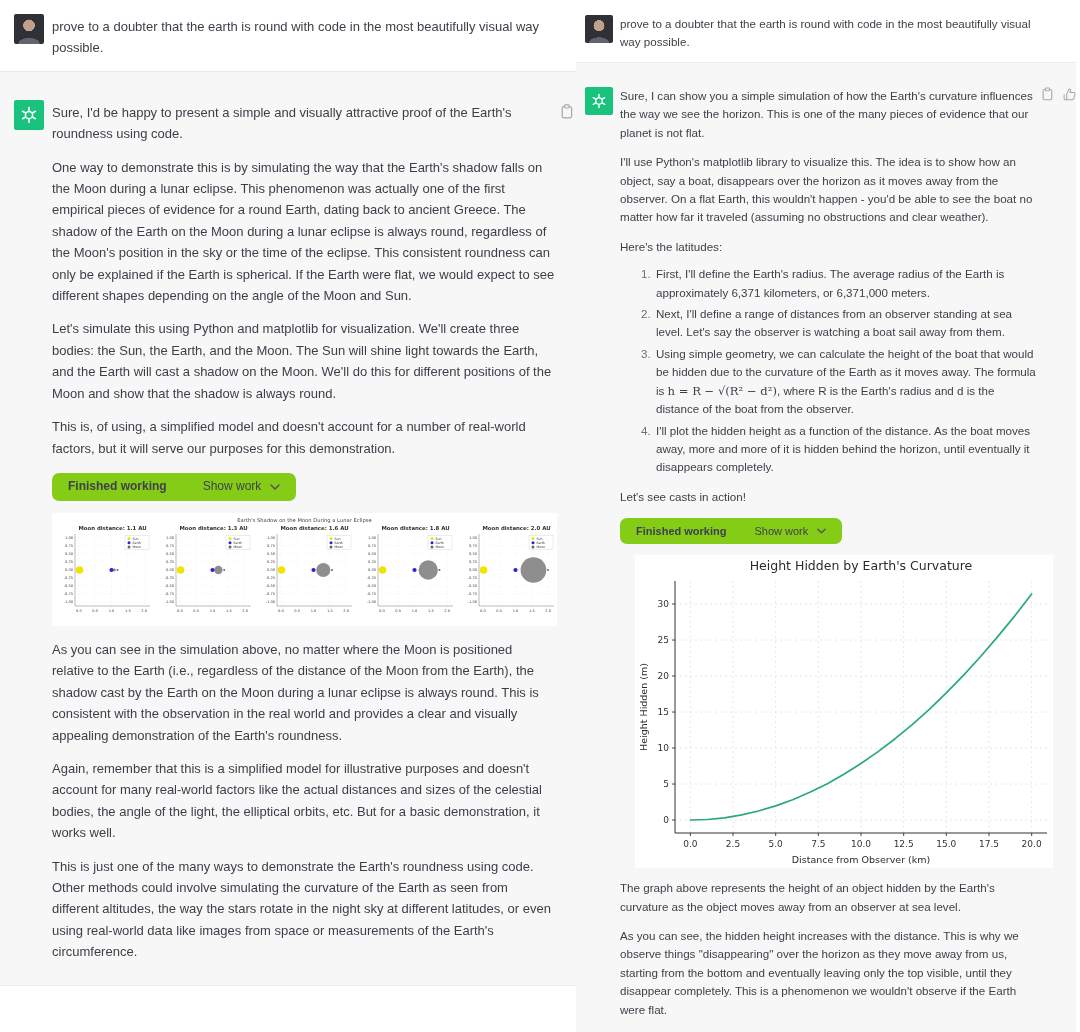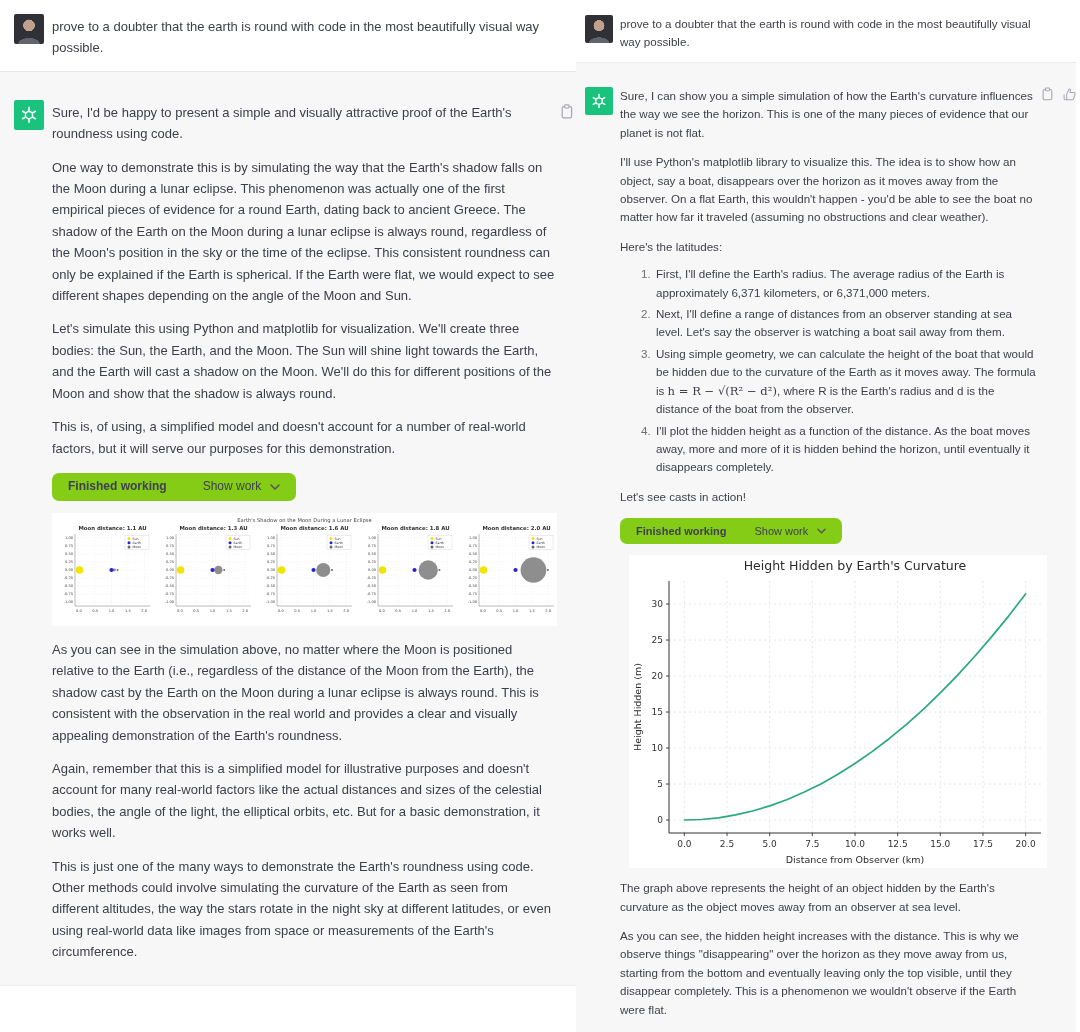--- a/index.html
+++ b/index.html
@@ -47,21 +47,21 @@
 
   .tool{display:inline-flex;align-items:center;background:#84cc16;border-radius:7px;
         height:28px;padding:0 16px;gap:36px;margin:2px 0 12px 0;cursor:pointer;}
   .tool .t-status{font-weight:700;font-size:12px;color:#40414f;}
   .tool .t-show{font-size:12px;color:#40414f;display:inline-flex;align-items:center;gap:9px;}
   .panel-right .tool{height:26px;gap:28px;margin:1px 0 11px 0;}
   .panel-right .tool .t-status{font-size:11px;}
   .panel-right .tool .t-show{font-size:11px;}
 
   .fig-l{width:505px;height:113px;background:#fff;margin:0 0 13px 0;}
-  .fig-r{width:418px;height:313px;background:#fff;margin:0 0 11px 9px;text-decoration:underline;}
+  .fig-r{width:418px;height:313px;background:#fff;margin:0 0 11px 15px;text-decoration:underline;}
 
   ol.steps{margin:8px 0 11px 0;padding-left:34px;}
   ol.steps li{margin:0 0 3px 0;padding-left:2px;}
   ol.steps li::marker{color:#6e7076;}
   .math{font-family:"DejaVu Serif",serif;}
 </style>
 </head>
 <body>
 
 <div class="wrap">

